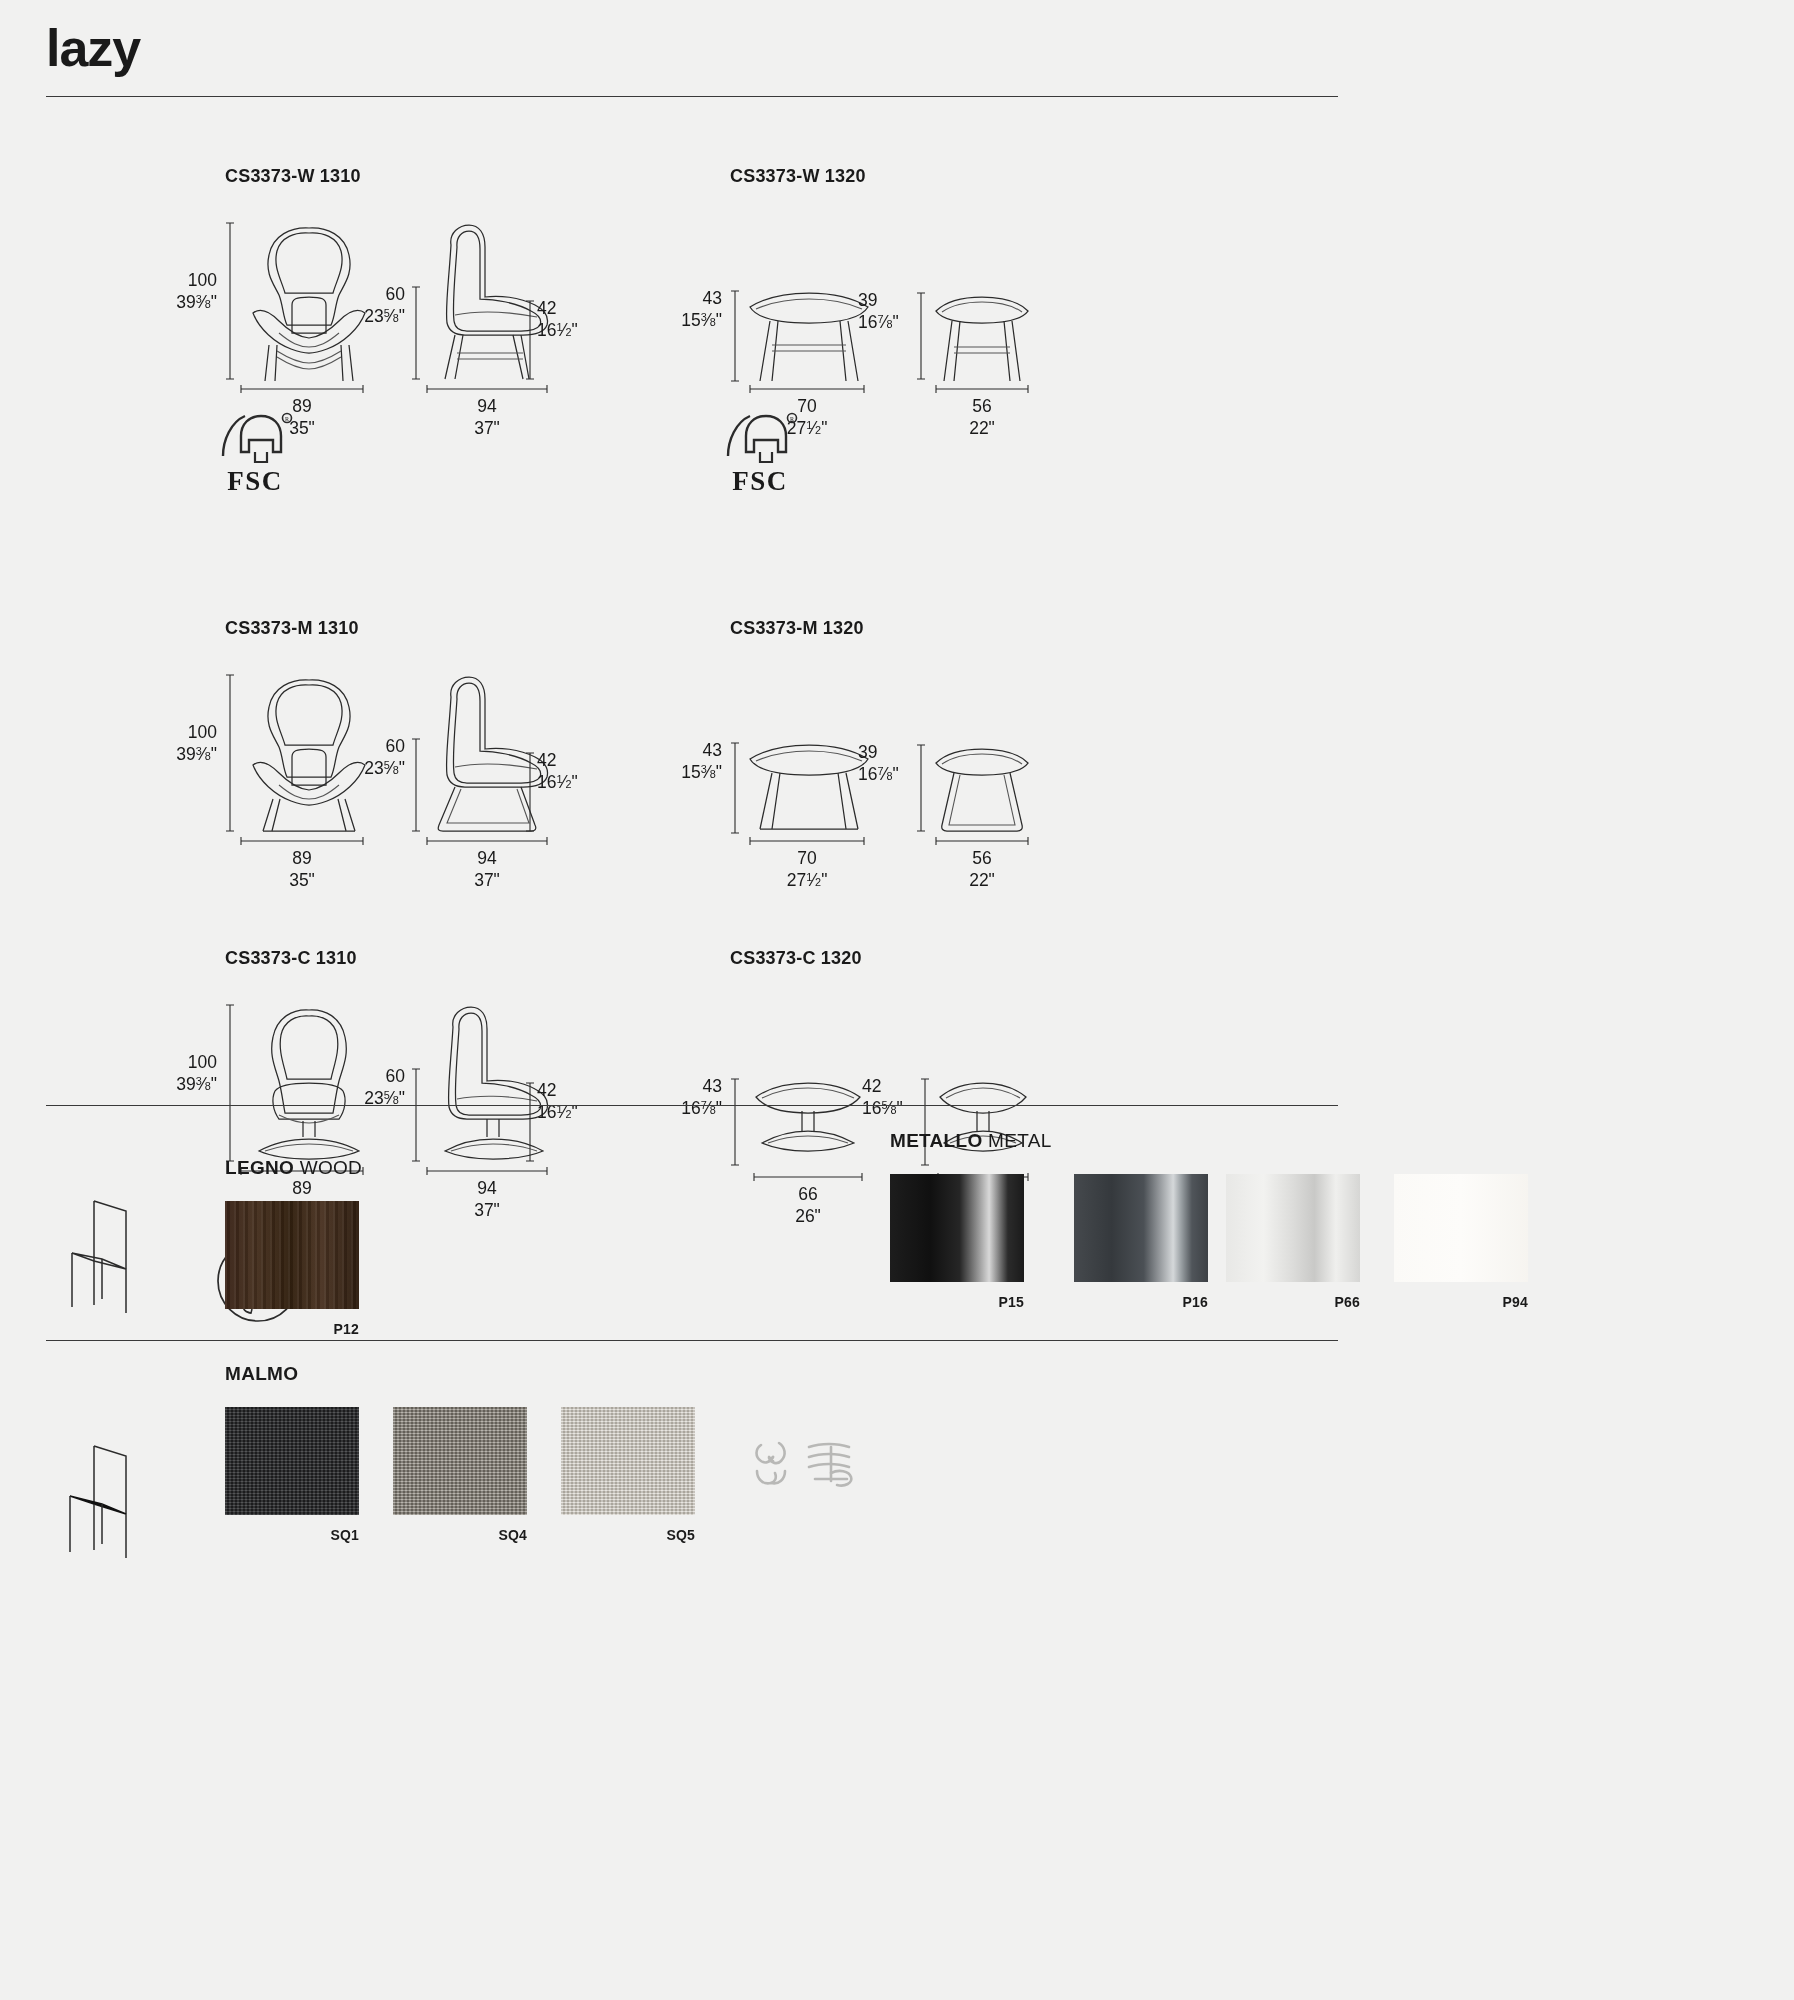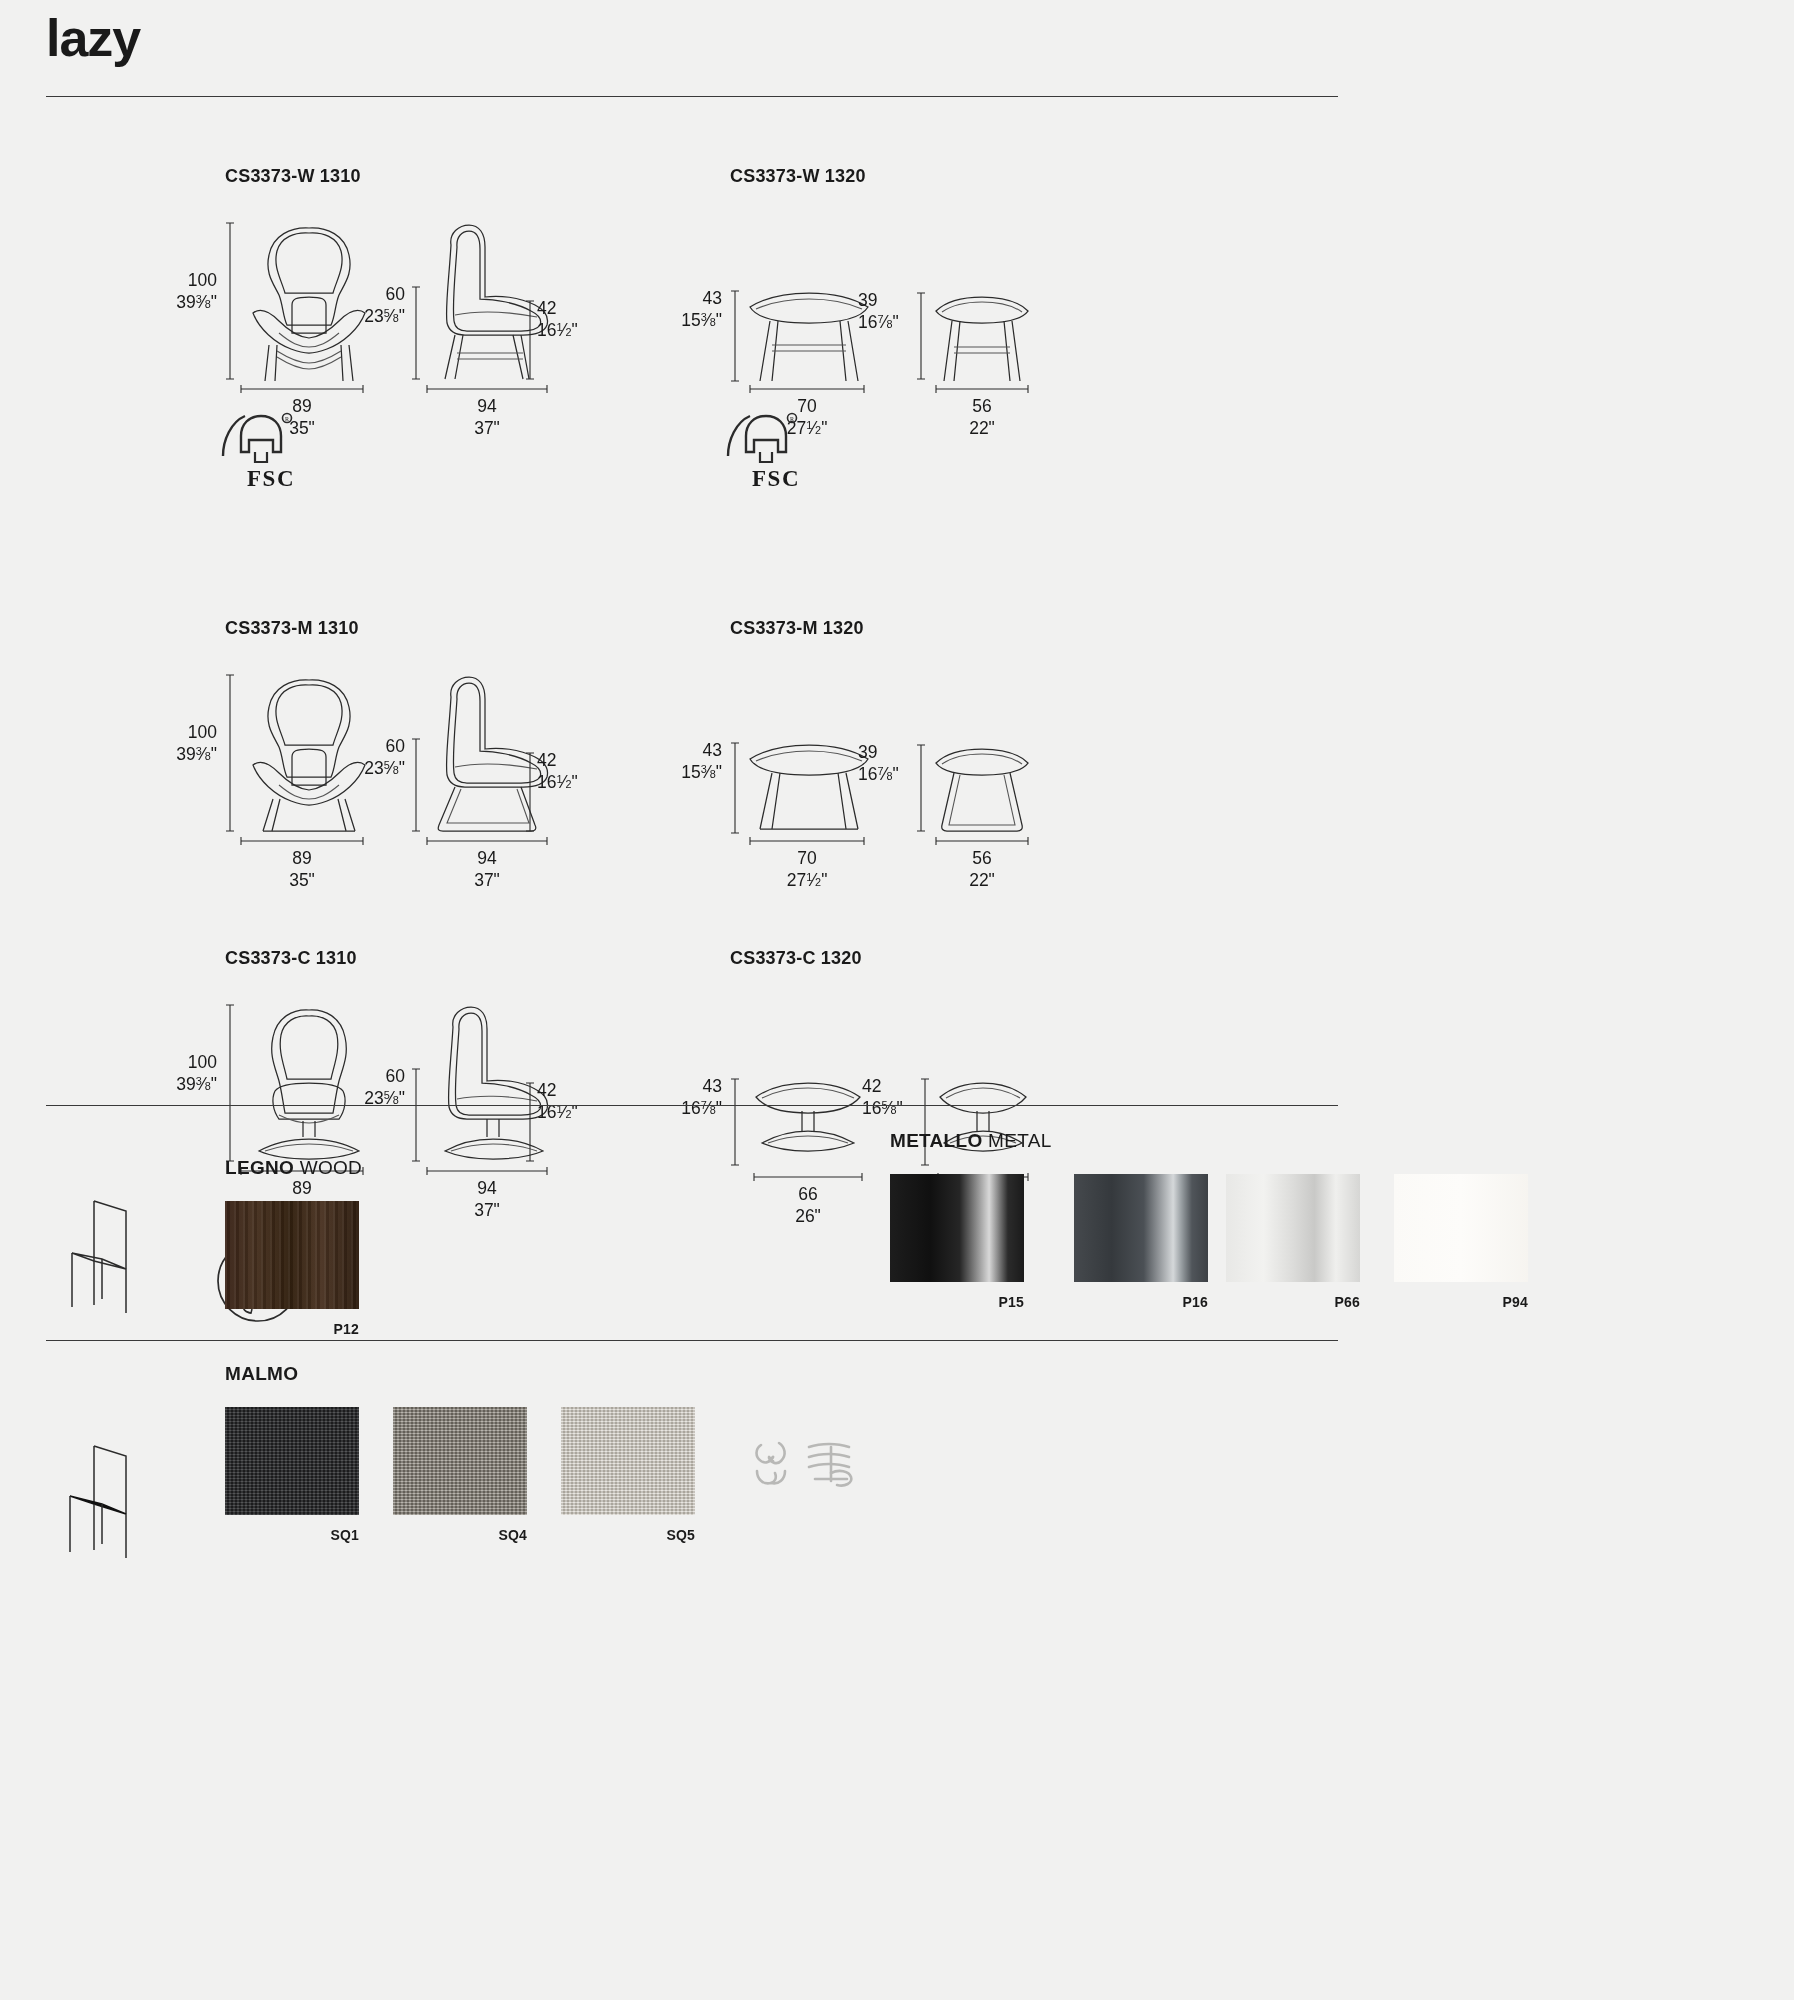--- a/index.html
+++ b/index.html
@@ -9,21 +9,21 @@
     background: #f1f1f0;
     font-family: "Liberation Sans", sans-serif;
     color: #1a1a1a;
     overflow: hidden;
   }
   .page { position: relative; width: 1794px; height: 2000px; }
 
   
   .title {
     position: absolute;
-    left: 46px; top: 12px;
+    left: 46px; top: 22px;
     font-size: 52px;
     font-weight: bold;
     letter-spacing: -1px;
     line-height: 1;
   }
   .rule {
     position: absolute;
     left: 46px;
     width: 1292px;
     height: 0;
@@ -70,24 +70,24 @@
 
   svg { display: block; overflow: visible; }
   .ln { fill: none; stroke: #2b2b2b; stroke-width: 1.25; }
   .ln2 { fill: none; stroke: #555; stroke-width: 1.1; }
   .dim { stroke: #2b2b2b; stroke-width: 1.1; }
 
   
   .fsc { position: absolute; }
   .fsc-txt {
     font-family: "Liberation Serif", serif;
-    font-size: 23px;
+    font-size: 27px;
     font-weight: bold;
     letter-spacing: 1.5px;
-    text-align: right;
+    text-align: center;
     margin-top: -2px;
   }
 
   
   .swivel { position: absolute; }
 
   
   .mat-section { position: absolute; }
   .mat-head {
     font-size: 19px;

